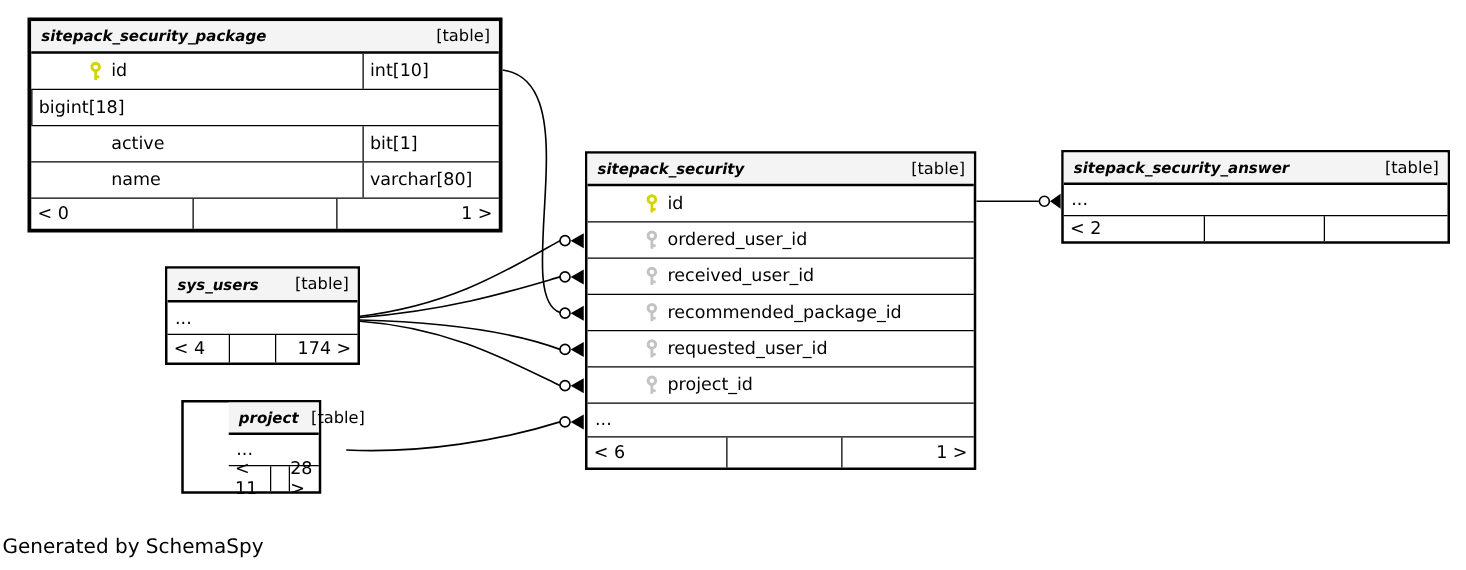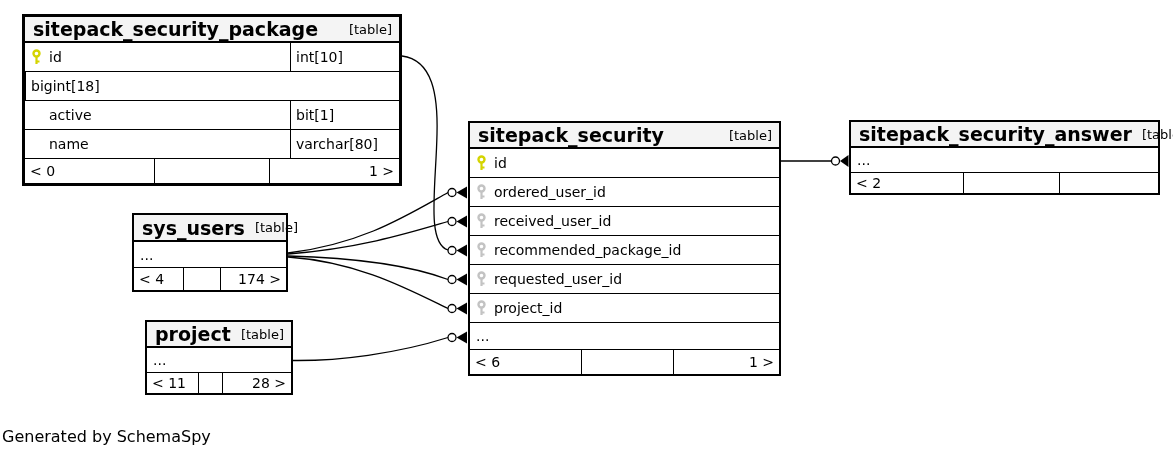--- a/index.html
+++ b/index.html
@@ -15,24 +15,24 @@
   .etable{
     position:absolute;z-index:2;background:#fff;
     border:2px solid #000;box-sizing:border-box;
   }
   .etable.thick{border-width:3px;}
   .ehead{
     display:flex;justify-content:space-between;align-items:center;
     background:#f4f4f4;border-bottom:2px solid #000;
     padding:0 7px 0 8px;
   }
-  .tname{font-weight:bold;font-size:19px;white-space:nowrap;}
+  .tname{font-weight:bold;font-size:12px;white-space:nowrap;font-style:italic;}
   .badge{font-size:13px;margin-left:10px;white-space:nowrap;}
   .erow{display:flex;border-bottom:1px solid #000;height:28px;font-size:14px;}
-  .colname{flex:1;display:flex;align-items:center;padding-left:6px;gap:7px;min-width:0;}
+  .colname{flex:1;display:flex;align-items:center;padding-left:6px;gap:7px;min-width:0;margin-left:40px;}
   .coltype{width:109px;border-left:1px solid #000;padding-left:5px;display:flex;align-items:center;box-sizing:border-box;}
   .keyspot{width:11px;height:16px;display:inline-flex;flex:none;}
   .key-pk svg *{stroke:#d4d400;}
   .key-fk svg *{stroke:#c3c3c3;}
   .ellipsisrow{border-bottom:1px solid #000;display:flex;align-items:center;padding-left:6px;font-size:14px;}
   .efoot{display:flex;font-size:14px;}
   .fcell{display:flex;align-items:center;box-sizing:border-box;}
   .fcell + .fcell{border-left:1px solid #000;}
   .fcell.fleft{padding-left:5px;}
   .fcell.fright{justify-content:flex-end;padding-right:5px;}
@@ -130,21 +130,21 @@
     <span class="badge">[table]</span>
   </div>
   <div class="ellipsisrow" style="height:25px;">...</div>
   <div class="efoot" style="height:22px;">
     <div class="fcell fleft" style="width:49px;">&lt; 4</div>
     <div class="fcell" style="width:37px;"></div>
     <div class="fcell fright" style="flex:1;">174 &gt;</div>
   </div>
 </div>
 
-<div class="etable" style="left:145px;top:320px;width:148px;">
+<div class="etable" style="left:145px;top:320px;width:112px;padding-left:36px;">
   <div class="ehead" style="height:24px;">
     <span class="tname">project</span>
     <span class="badge">[table]</span>
   </div>
   <div class="ellipsisrow" style="height:24px;">...</div>
   <div class="efoot" style="height:20px;">
     <div class="fcell fleft" style="width:51px;">&lt; 11</div>
     <div class="fcell" style="width:24px;"></div>
     <div class="fcell fright" style="flex:1;">28 &gt;</div>
   </div>

